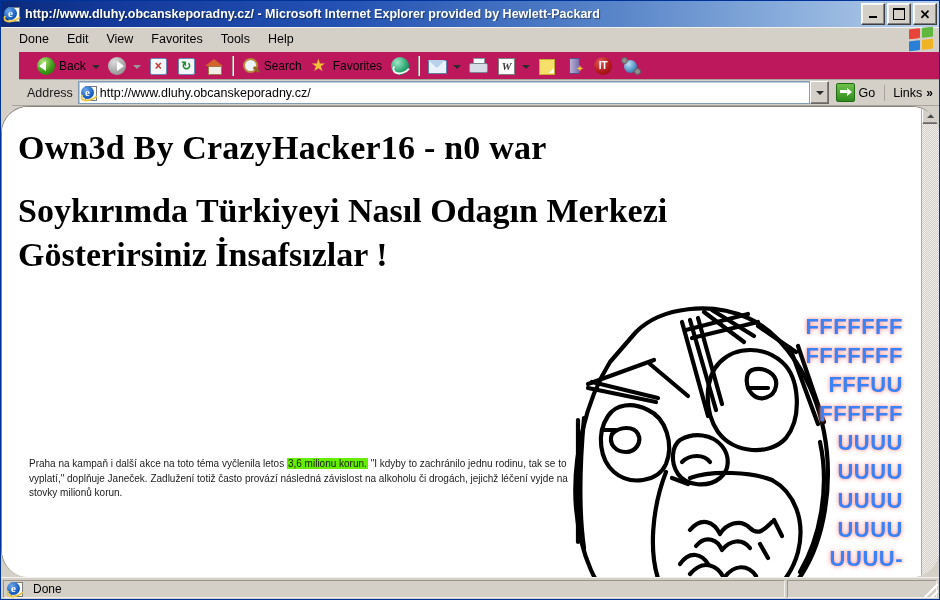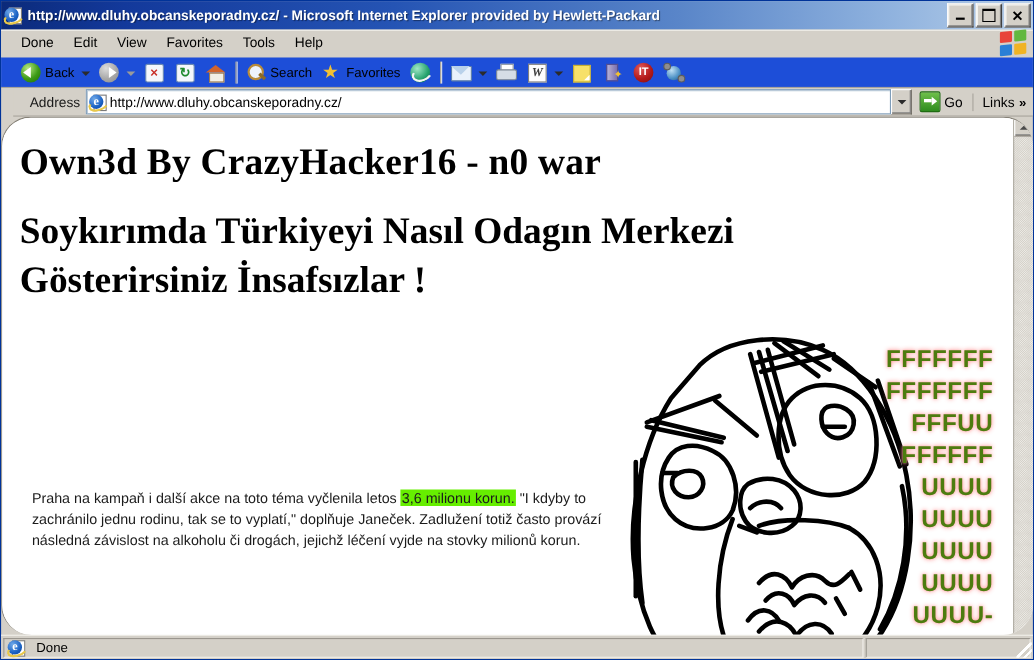--- a/index.html
+++ b/index.html
@@ -100,24 +100,25 @@
     display: grid; grid-template-columns: 1fr 1fr; grid-template-rows: 1fr 1fr;
     gap: 1.5px; transform: skewY(-6deg);
   }
   .winflag i { display: block; border-radius: 1px; }
   .wf1 { background: #e8443a; } .wf2 { background: #62b83f; }
   .wf3 { background: #2a7fd6; } .wf4 { background: #f0b323; }
 
   
   .toolbar {
     height: 28px; flex: 0 0 28px;
-    background: #1d4ed8;
+    background: #be185d;
     display: flex; align-items: center;
     padding-left: 4px; box-sizing: border-box;
     border-bottom: 1px solid #a8a49c;
+    margin-left: 18px;
   }
   .tb-btn {
     display: flex; align-items: center; gap: 3px;
     padding: 2px 4px; font-size: 12px; color: #000;
     white-space: nowrap;
   }
   .tb-sep { width: 1px; height: 20px; background: #a8a49c; margin: 0 4px;
             box-shadow: 1px 0 0 #f4f2ee; }
   .caret { width: 0; height: 0; border-left: 4px solid transparent;
            border-right: 4px solid transparent; border-top: 4px solid #2b2b2b;
@@ -313,40 +314,40 @@
 
   h1.hdr {
     margin: 0; padding: 0;
     font-family: "Liberation Serif", serif;
     font-weight: bold; color: #000;
   }
   .hdr1 { position: absolute; left: 16px; top: 22px; font-size: 34px; letter-spacing: .2px; }
   .hdr2 { position: absolute; left: 16px; top: 82px; font-size: 34px; line-height: 1.28; }
 
   .body-text {
-    position: absolute; left: 27px; top: 324px;
+    position: absolute; left: 27px; top: 340px;
     width: 540px;
     font-family: "Liberation Sans", sans-serif;
-    font-size: 13px; line-height: 1.45; color: #1b1b1b;
+    font-size: 10px; line-height: 1.45; color: #1b1b1b;
   }
   .hl { background: #66ee00; padding: 0 1px; }
 
   
   .rage {
     position: absolute; left: 560px; top: 185px;
     width: 300px; height: 310px;
   }
   .rage svg { display: block; width: 100%; height: 100%; }
 
   .fffuuu {
     position: absolute; right: 18px; top: 205px;
     text-align: right;
     font-family: "Liberation Sans", sans-serif;
     font-weight: bold; font-size: 22px;
-    color: #4d7c0f; line-height: 1.32;
+    color: #3b82f6; line-height: 1.32;
     letter-spacing: .5px;
     text-shadow: 0 0 5px rgba(255,140,140,.95), 0 0 2px rgba(255,180,180,.9);
     white-space: nowrap;
   }
   .fffuuu div { margin: 0; }
 
   
   .vscroll {
     flex: 0 0 17px; width: 17px;
     background: #d4d0c8;

